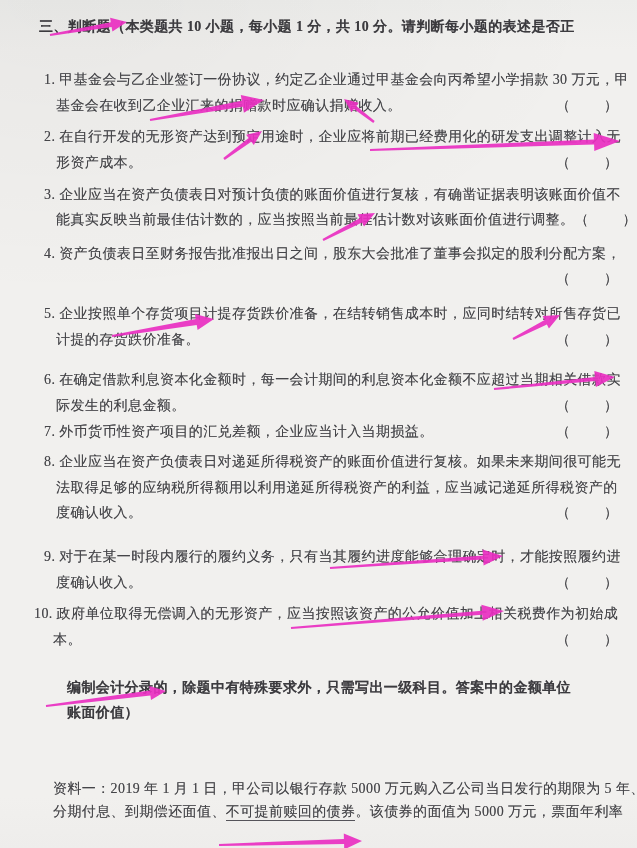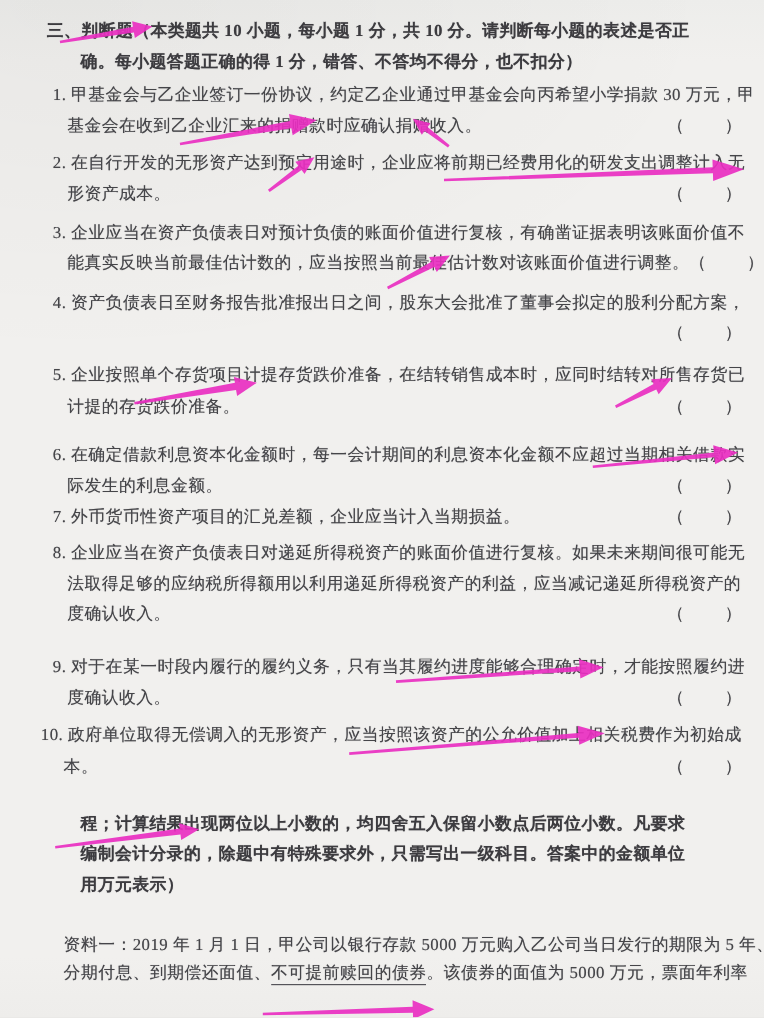--- a/index.html
+++ b/index.html
@@ -40,21 +40,20 @@
     pointer-events:none;
   }
 </style>
 </head>
 <body>
 
 <div id="page">
   <div id="text-layer">
       <div class="block bold" style="top: 14px; left: 39px; width: 590px;">
         <div class="line" style="height: 26px; line-height: 26px;"><span>三、判断题（本类题共 10 小题，每小题 1 分，共 10 分。请判断每小题的表述是否正</span></div>
-        <div class="line" style="height: 26px; line-height: 26px; padding-left: 28px;"><span>确。每小题答题正确的得 1 分，错答、不答均不得分，也不扣分）</span></div>
       </div>
       <div class="block" style="top: 67px; left: 44px; width: 576px;">
         <div class="line" style="height: 26px; line-height: 26px;"><span>1. 甲基金会与乙企业签订一份协议，约定乙企业通过甲基金会向丙希望小学捐款 30 万元，甲</span></div>
         <div class="line flexline" style="height: 26px; line-height: 26px; padding-left: 12px;">
           <span>基金会在收到乙企业汇来的捐赠款时应确认捐赠收入。</span>
           <span class="answer">（　　）</span>
         </div>
       </div>
       <div class="block" style="top: 124px; left: 44px; width: 576px;">
         <div class="line" style="height: 25.5px; line-height: 25.5px;"><span>2. 在自行开发的无形资产达到预定用途时，企业应将前期已经费用化的研发支出调整计入无</span></div>
@@ -112,23 +111,22 @@
         </div>
       </div>
       <div class="block" style="top: 601px; left: 34px; width: 586px;">
         <div class="line" style="height: 26px; line-height: 26px;"><span>10. 政府单位取得无偿调入的无形资产，应当按照该资产的公允价值加上相关税费作为初始成</span></div>
         <div class="line flexline" style="height: 26px; line-height: 26px; padding-left: 19px;">
           <span>本。</span>
           <span class="answer">（　　）</span>
         </div>
       </div>
       <div class="block bold" style="top: 675px; left: 39px; width: 590px;">
-        <div class="line" style="height: 25.3px; line-height: 25.3px; padding-left: 28px;"><span>程；计算结果出现两位以上小数的，均四舍五入保留小数点后两位小数。凡要求</span></div>
         <div class="line" style="height: 25.3px; line-height: 25.3px; padding-left: 28px;"><span>编制会计分录的，除题中有特殊要求外，只需写出一级科目。答案中的金额单位</span></div>
-        <div class="line" style="height: 25.3px; line-height: 25.3px; padding-left: 28px;"><span>用万元表示）</span></div>
+        <div class="line" style="height: 25.3px; line-height: 25.3px; padding-left: 28px;"><span>账面价值）</span></div>
       </div>
       <div class="block" style="top: 777px; left: 43px; width: 586px;">
         <div class="line" style="height: 23px; line-height: 23px; padding-left: 10px;"><span>资料一：2019 年 1 月 1 日，甲公司以银行存款 5000 万元购入乙公司当日发行的期限为 5 年、</span></div>
         <div class="line" style="height: 23px; line-height: 23px; padding-left: 10px;"><span>分期付息、到期偿还面值、</span><span class="useg">不可提前赎回的债券</span><span>。该债券的面值为 5000 万元，票面年利率</span></div>
       </div>
     </div>
   <svg id="arrow-layer" viewBox="0 0 637 848" xmlns="http://www.w3.org/2000/svg">
       <polygon points="50.2,36.1 111.6,27.1 112.4,31.6 127.0,22.0 110.1,17.8 110.8,22.2 49.8,33.9" fill="#e92fc1" opacity="0.92"></polygon>
       <polygon points="150.2,121.1 242.8,106.8 243.9,112.7 264.0,100.0 240.8,94.9 241.8,100.8 149.8,118.9" fill="#e92fc1" opacity="0.92"></polygon>
       <polygon points="374.7,121.1 356.3,105.9 358.8,102.8 344.0,99.0 351.5,112.3 353.9,109.1 373.3,122.9" fill="#e92fc1" opacity="0.92"></polygon>

